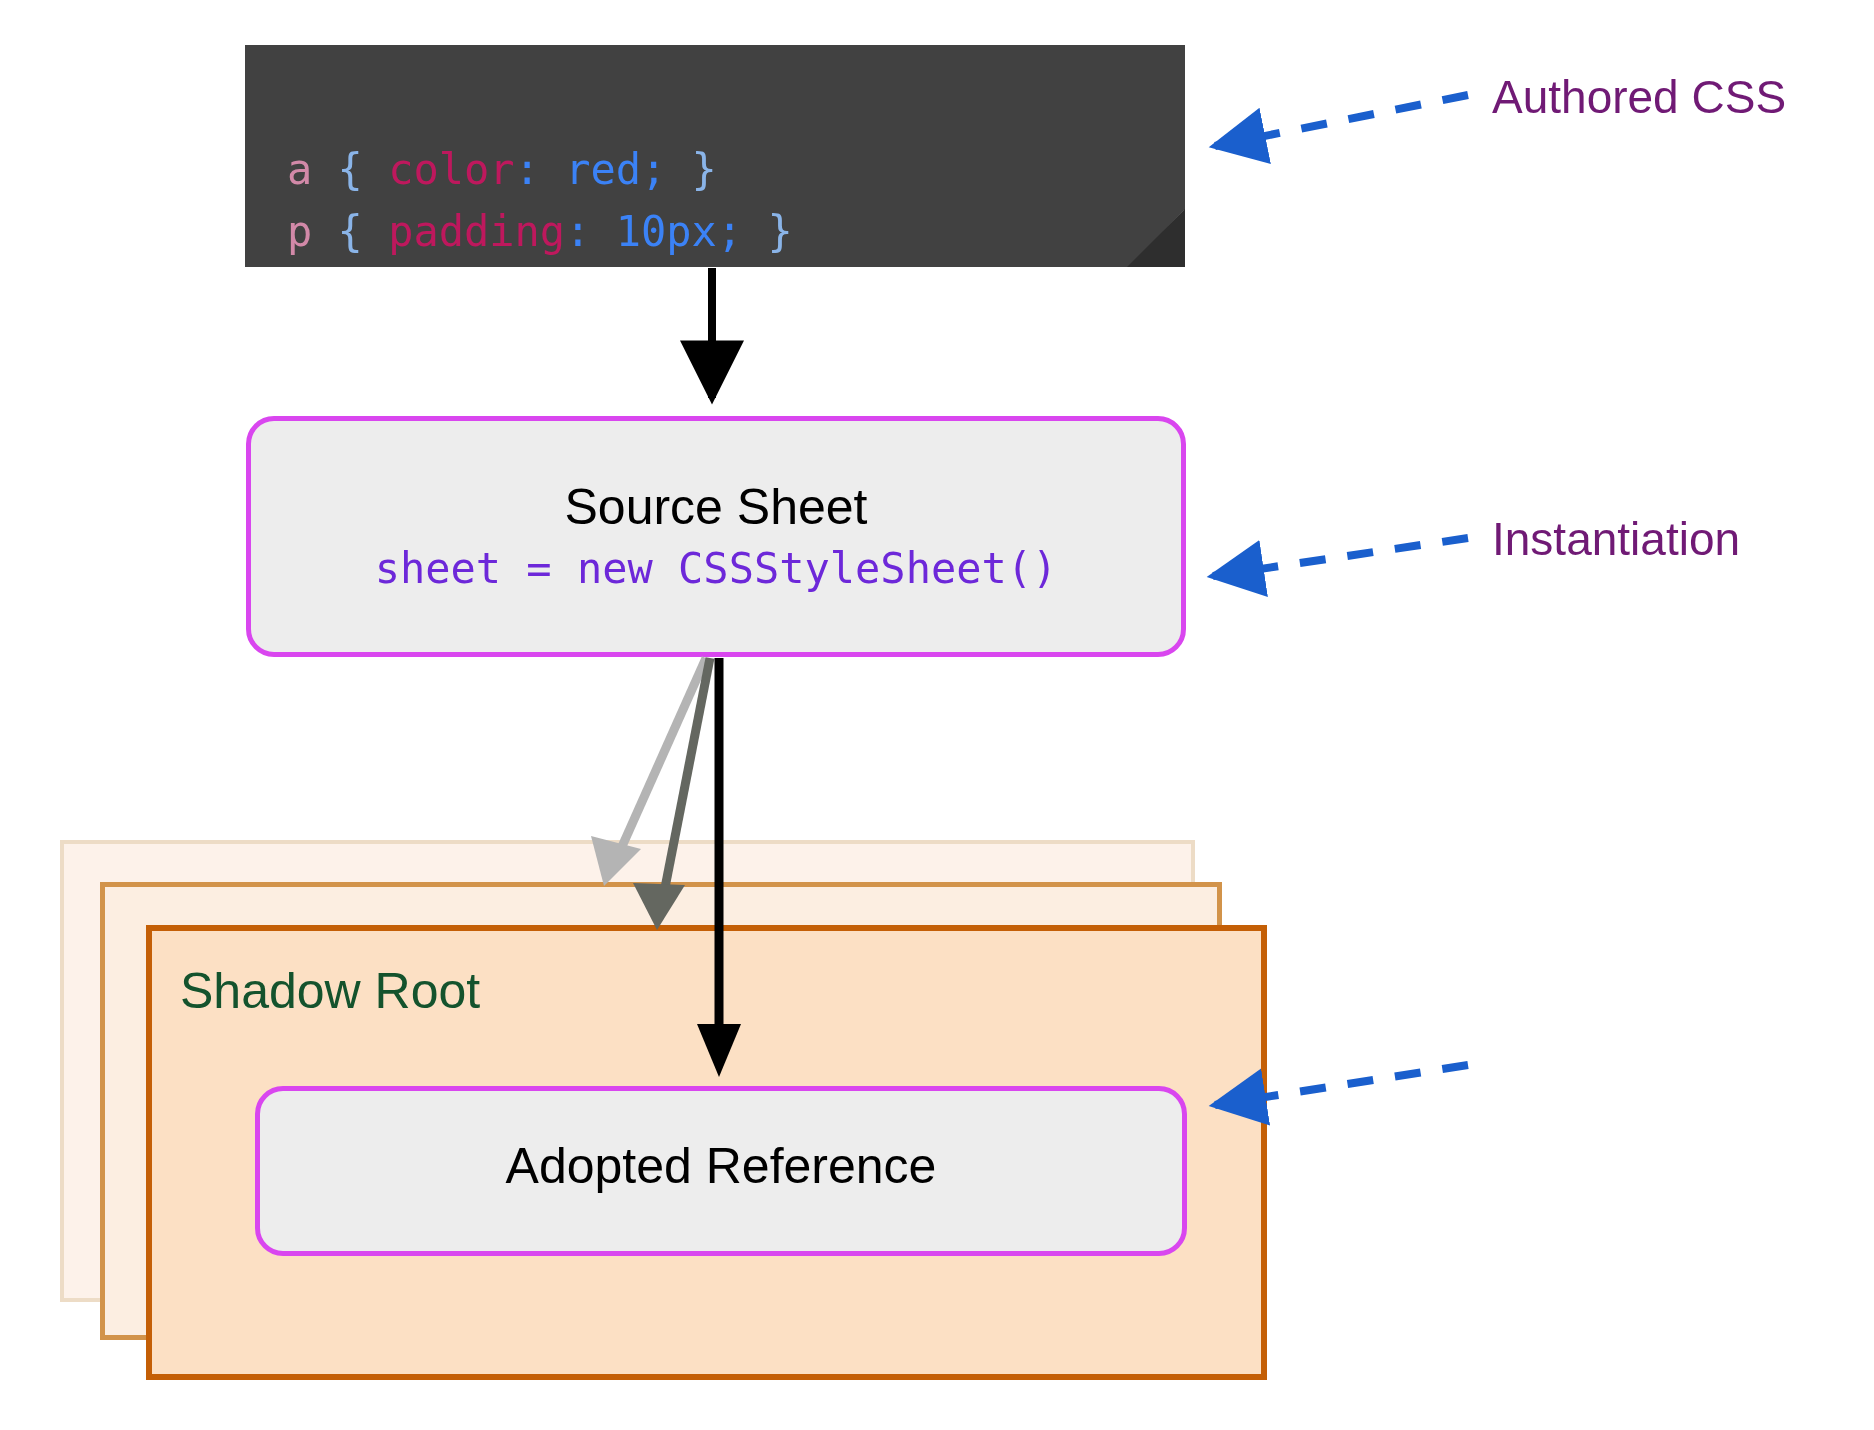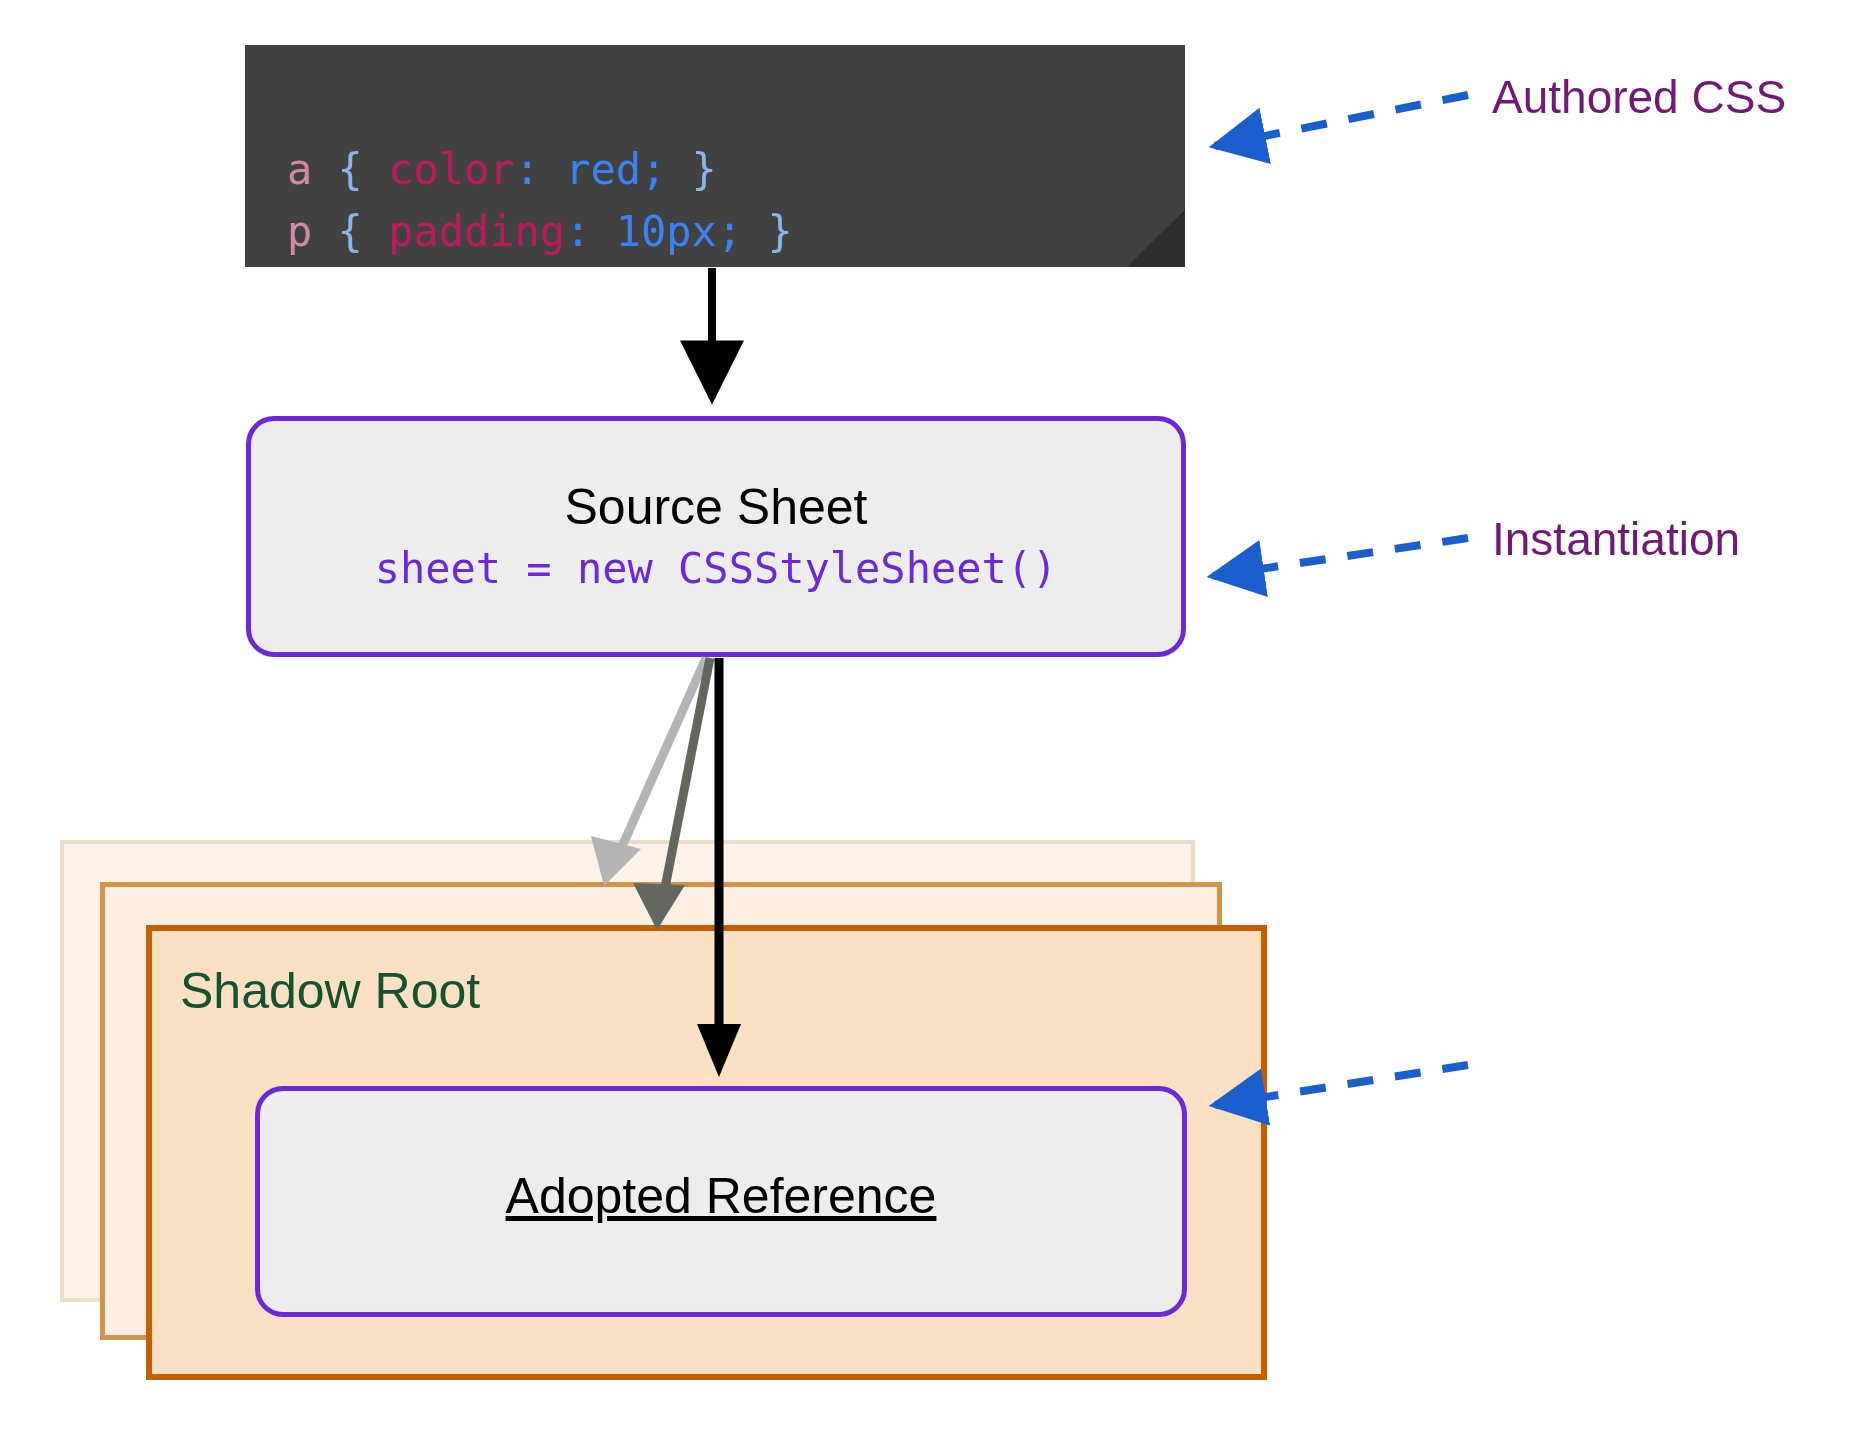--- a/index.html
+++ b/index.html
@@ -63,21 +63,21 @@
   }
   .tok-sel  { color: #d289a8; }
   .tok-brc  { color: #8ab4e8; }
   .tok-prop { color: #be185d; }
   .tok-val  { color: #3b82f6; }
 
   
   .node-box {
     position: absolute;
     background: #ededed;
-    border: 5px solid #6d28d9;
+    border: 5px solid #d946ef;
     border-radius: 28px;
     box-sizing: border-box;
     display: flex;
     flex-direction: column;
     align-items: center;
     justify-content: center;
   }
   .node-title {
     color: #000000;
     font-size: 50px;
@@ -96,22 +96,21 @@
   #source-sheet-box {
     left: 246px;
     top: 416px;
     width: 940px;
     height: 241px;
   }
   #adopted-ref-box {
     left: 255px;
     top: 1086px;
     width: 932px;
-    height: 231px;
-    text-decoration: underline;
+    height: 170px;
   }
 
   
   .shadow-card {
     position: absolute;
     box-sizing: border-box;
   }
   #shadow-card-back {
     left: 60px;
     top: 840px;

